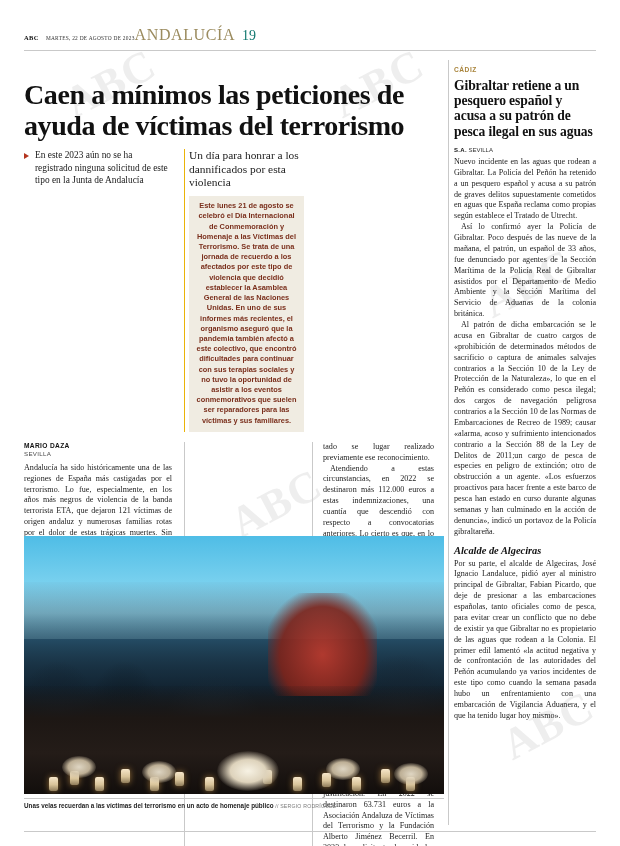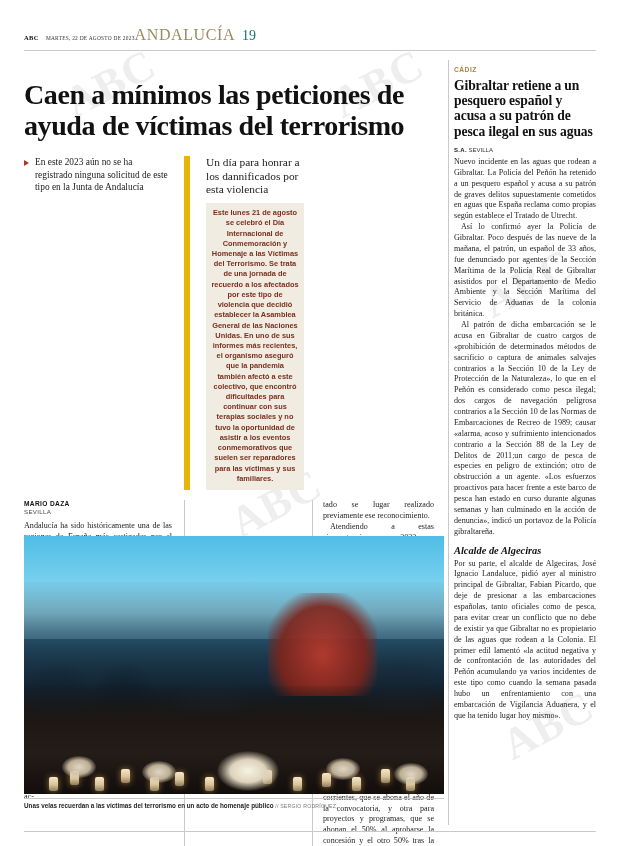--- a/index.html
+++ b/index.html
@@ -87,21 +87,21 @@
     line-height: 1.09;
     letter-spacing: -0.4px;
     color: #111;
     margin-top: 20px;
     margin-bottom: 5px;
   }
 
   .sub-wrap {
     display: flex;
     gap: 0;
-    margin-top: 15px;
+    margin-top: 8px;
   }
   .subhead-col {
     width: 160px;
     padding-right: 12px;
   }
   .subhead {
     font-size: 9.4px;
     line-height: 1.33;
     color: #1a1a1a;
     position: relative;
@@ -111,22 +111,22 @@
     position: absolute;
     left: 0; top: 3.5px;
     width: 0; height: 0;
     border-left: 5px solid #b4351f;
     border-top: 3.2px solid transparent;
     border-bottom: 3.2px solid transparent;
   }
 
   .deck-col {
     width: 128px;
-    padding-left: 16px;
-    border-left: 6px solid #eab308;
+    padding-left: 4px;
+    border-left: 1px solid #eab308;
     padding-right: 8px;
   }
   .deck-title {
     font-family: "Liberation Serif", serif;
     font-size: 11.4px;
     line-height: 1.2;
     color: #1a1a1a;
     margin-bottom: 6px;
   }
   .deck-box {

